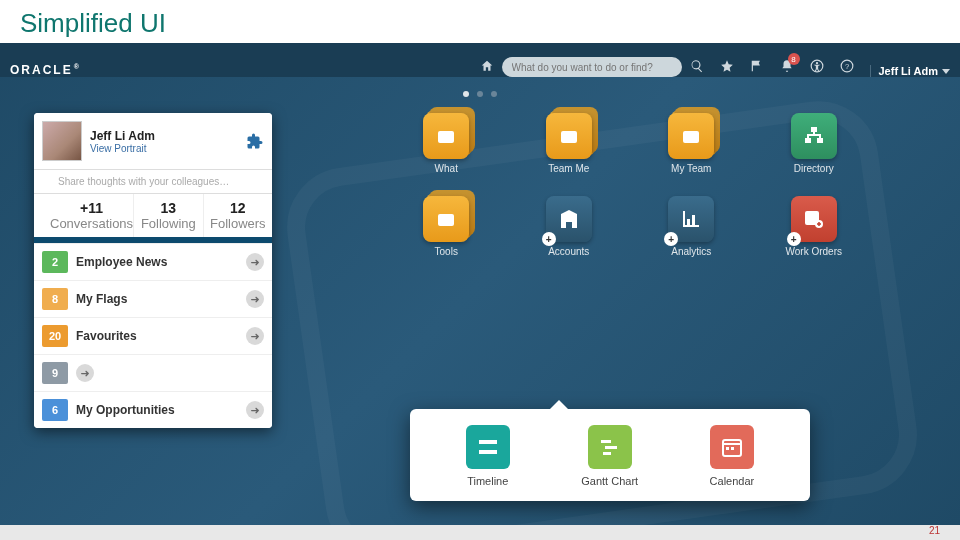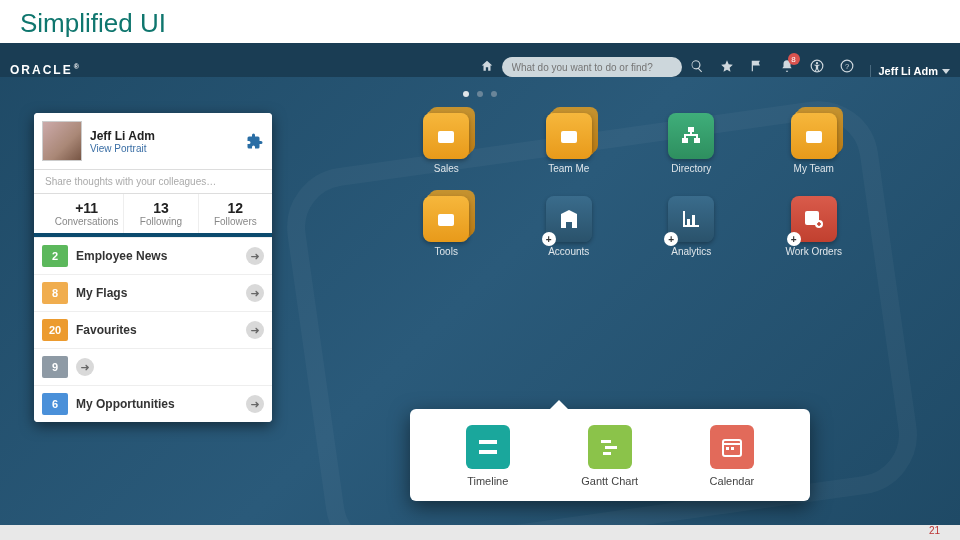--- a/index.html
+++ b/index.html
@@ -25,26 +25,26 @@
   .dot.active { background:#e0e6ea;}
   
   .left-card { position:absolute; left:34px; top:70px; width:238px; background:#f3f3f3; border-radius:4px; box-shadow:0 4px 14px rgba(0,0,0,0.5); z-index:6; }
   .profile { background:#fff; border-bottom:1px solid #ddd; padding:8px; display:flex; align-items:center; gap:8px; border-radius:4px 4px 0 0; position:relative;}
   .avatar { width:40px; height:40px; background: linear-gradient(135deg,#caa 0%,#a87 60%,#754 100%); border:1px solid #ccc; }
   .profile-info { flex:1; }
   .profile-name { font-size:12px; font-weight:bold; color:#222;}
   .profile-link { font-size:10px; color:#3a6ea5; cursor:pointer; }
   .puzzle { width:18px; height:18px; color:#2a6ea5; }
   .puzzle svg{width:100%;height:100%;fill:currentColor;}
-  .share { background:#fff; border-bottom:1px solid #ddd; padding:6px 11px; font-size:10px; color:#aaa;}
-  .stats { display:flex; background:#fff; border-bottom:4px solid #0c4a6e;padding-left:16px; }
+  .share { background:#fff; border-bottom:1px solid #ddd; padding:6px 24px; font-size:10px; color:#aaa;}
+  .stats { display:flex; background:#fff; border-bottom:6px solid #0c4a6e;padding-left:16px; }
   .stat { flex:1; text-align:center; padding:6px 0; border-right:1px solid #eee; cursor:pointer;}
   .stat:last-child{border-right:none;}
   .stat-num{font-size:14px; font-weight:bold; color:#222;}
-  .stat-lbl{font-size:10px; color:#888;}
+  .stat-lbl{font-size:13px; color:#888;}
   .rows { background:#fff; border-radius:0 0 4px 4px; }
   .row { display:flex; align-items:center; padding:7px 8px; border-top:1px solid #eee; gap:8px; cursor:pointer;}
   .row-count { width:26px; height:22px; color:#fff; font-weight:bold; font-size:11px; display:flex; align-items:center; justify-content:center; border-radius:2px;}
   .c-green{background:#5cb85c;} .c-orange{background:#f0ad4e;} .c-orange2{background:#ec9b2f;} .c-gray{background:#8e9aa5;} .c-blue{background:#4a90d9;}
   .row-label{flex:1; font-size:12px; font-weight:bold; color:#333;}
   .row-arrow{width:18px;height:18px;border-radius:50%;background:#d9d9d9;display:flex;align-items:center;justify-content:center;color:#666;font-size:11px;}
   
   .tiles { position:absolute; left:400px; top:70px; width:460px; display:grid; grid-template-columns:repeat(4,1fr); row-gap:22px; column-gap:30px; z-index:4;}
   .tile { display:flex; flex-direction:column; align-items:center; gap:4px; cursor:pointer;}
   .tile-icon { width:46px; height:46px; border-radius:8px; display:flex; align-items:center; justify-content:center; position:relative; box-shadow:0 2px 4px rgba(0,0,0,0.3);}
@@ -190,55 +190,55 @@
       </div>
   </div>
 
   <div class="tiles" id="tiles">
       <div class="tile">
         <div class="tile-icon bg-yellow stack">
           <svg viewBox="0 0 24 24">
             <rect x="4" y="7" width="16" height="12" rx="2"></rect>
           </svg>
         </div>
-        <div class="tile-label">Sales</div>
+        <div class="tile-label">What</div>
       </div>
       <div class="tile">
         <div class="tile-icon bg-yellow stack">
           <svg viewBox="0 0 24 24">
             <rect x="4" y="7" width="16" height="12" rx="2"></rect>
           </svg>
         </div>
         <div class="tile-label">Team Me</div>
+      </div>
+      <div class="tile">
+        <div class="tile-icon bg-yellow stack">
+          <svg viewBox="0 0 24 24">
+            <rect x="4" y="7" width="16" height="12" rx="2"></rect>
+          </svg>
+        </div>
+        <div class="tile-label">My Team</div>
       </div>
       <div class="tile">
         <div class="tile-icon bg-green">
           <svg viewBox="0 0 24 24">
             <rect x="9" y="3" width="6" height="5"></rect>
             <rect x="3" y="14" width="6" height="5"></rect>
             <rect x="15" y="14" width="6" height="5"></rect>
             <path d="M12 8v3M6 14v-3h12v3" stroke="#fff" stroke-width="2" fill="none"></path>
           </svg>
         </div>
         <div class="tile-label">Directory</div>
       </div>
       <div class="tile">
         <div class="tile-icon bg-yellow stack">
           <svg viewBox="0 0 24 24">
             <rect x="4" y="7" width="16" height="12" rx="2"></rect>
           </svg>
         </div>
-        <div class="tile-label">My Team</div>
-      </div>
-      <div class="tile">
-        <div class="tile-icon bg-yellow stack">
-          <svg viewBox="0 0 24 24">
-            <rect x="4" y="7" width="16" height="12" rx="2"></rect>
-          </svg>
-        </div>
         <div class="tile-label">Tools</div>
       </div>
       <div class="tile">
         <div class="tile-icon bg-navy">
           <svg viewBox="0 0 24 24">
             <path d="M4 21V7l8-4 8 4v14h-5v-6h-6v6z"></path>
             <rect x="7" y="9" width="2" height="2"></rect>
             <rect x="11" y="9" width="2" height="2"></rect>
             <rect x="15" y="9" width="2" height="2"></rect>
           </svg>

